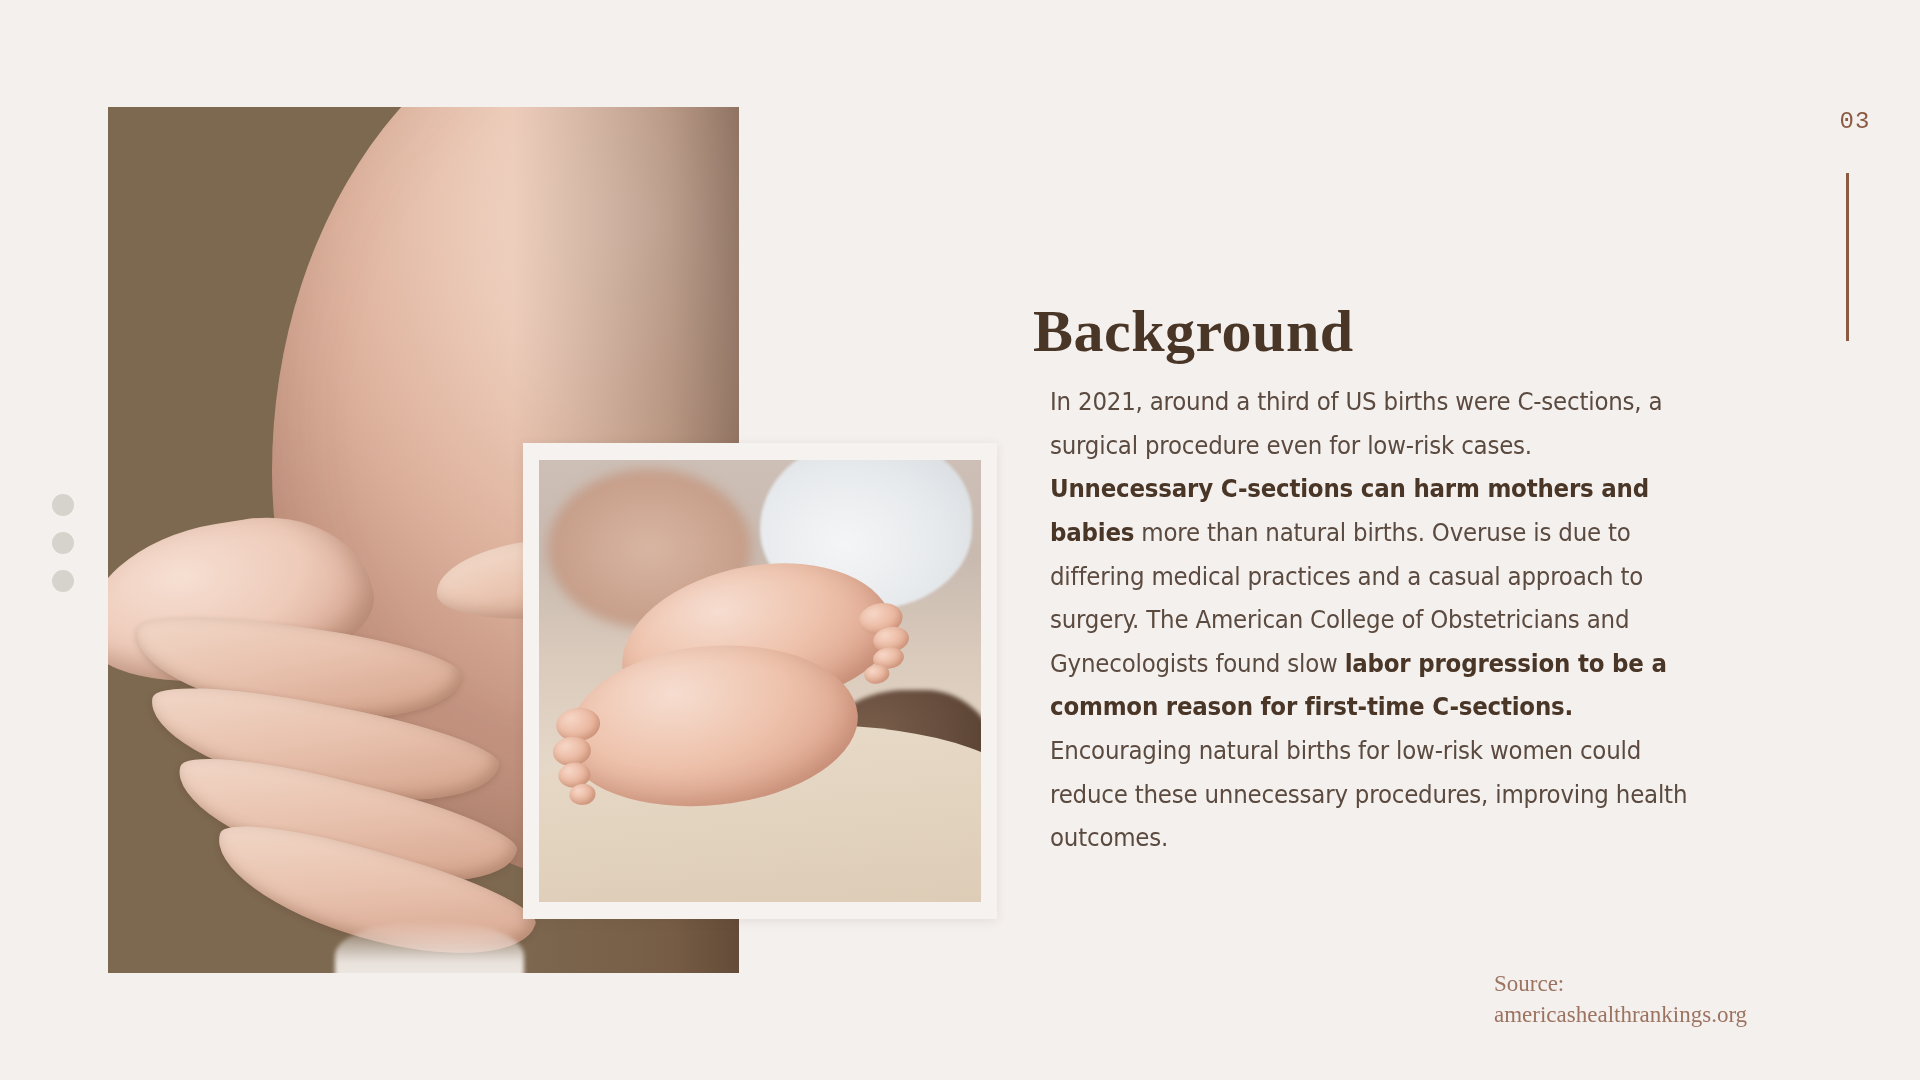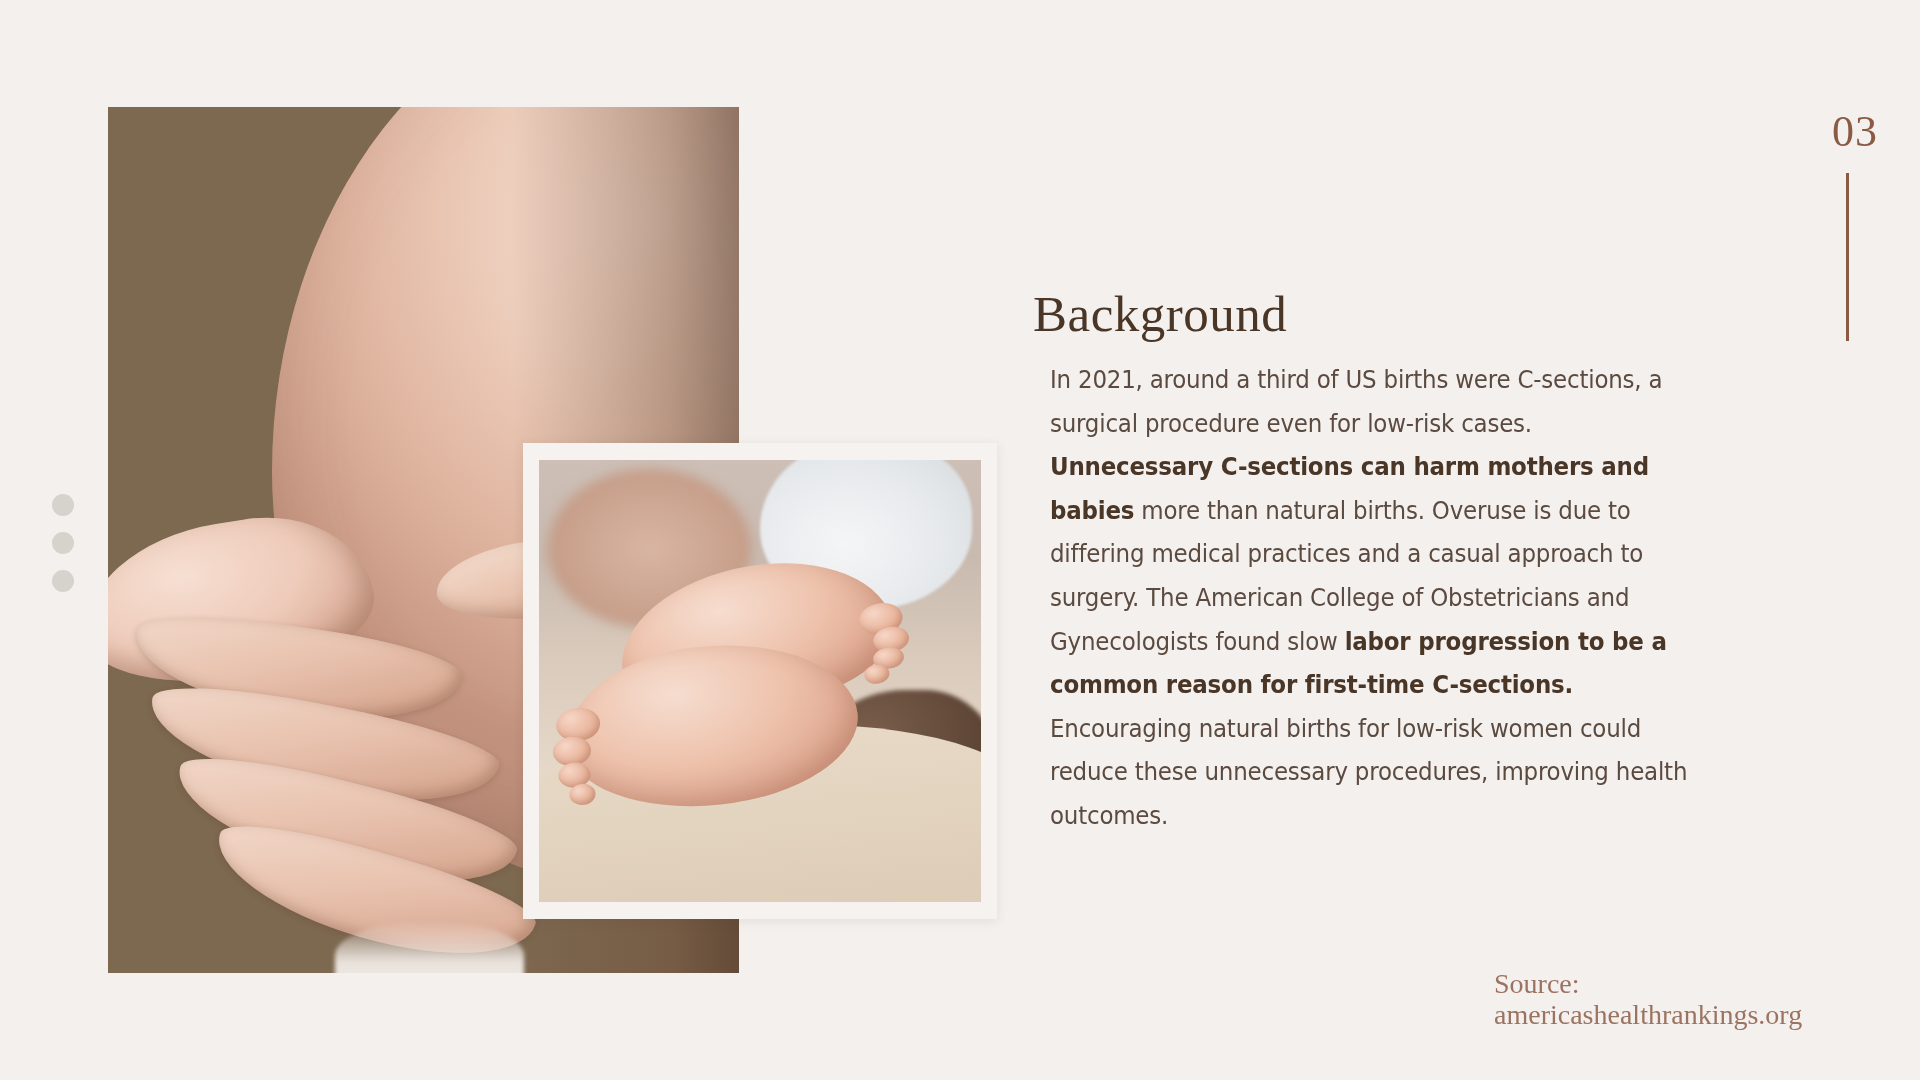--- a/index.html
+++ b/index.html
@@ -218,26 +218,26 @@
 
   
   .content {
     position: absolute;
     left: 1033px;
     top: 288px;
     width: 680px;
   }
   .heading {
     font-family: "Liberation Serif", "DejaVu Serif", serif;
-    font-size: 51px;
+    font-size: 60px;
     line-height: 1.02;
     color: #4a3627;
-    margin: 0 0 18px 0;
+    margin: 13px 0 18px 0;
     letter-spacing: 0.5px;
-    font-weight: 400;
+    font-weight: 700;
   }
   .body-copy {
     font-family: "DejaVu Sans", "Liberation Sans", sans-serif;
     font-size: 25.5px;
     line-height: 43.6px;
     color: #5b4a3f;
     margin: 17px;
     font-weight: 400;
     font-stretch: condensed;
     letter-spacing: -0.2px;
@@ -247,36 +247,36 @@
     color: #4a3627;
   }
 
   
   .source {
     position: absolute;
     left: 1494px;
     top: 968px;
     width: 330px;
     font-family: "Liberation Serif", "DejaVu Serif", serif;
-    font-size: 28px;
+    font-size: 23px;
     line-height: 31px;
     color: #9c7360;
   }
 
   
   .page-marker {
     position: absolute;
     left: 1820px;
     top: 110px;
     width: 70px;
     text-align: center;
   }
   .page-number {
-    font-family: Liberation Serif, serif;
-    font-size: 44px;
+    font-family: Liberation Mono, monospace;
+    font-size: 24px;
     color: #8a5a42;
     line-height: 1;
     letter-spacing: 1px;
   }
   .page-rule {
     position: absolute;
     left: 1846px;
     top: 173px;
     width: 3px;
     height: 168px;

